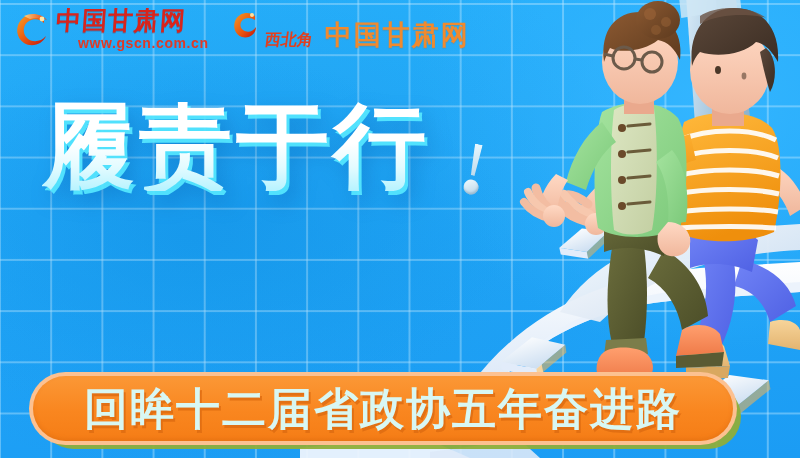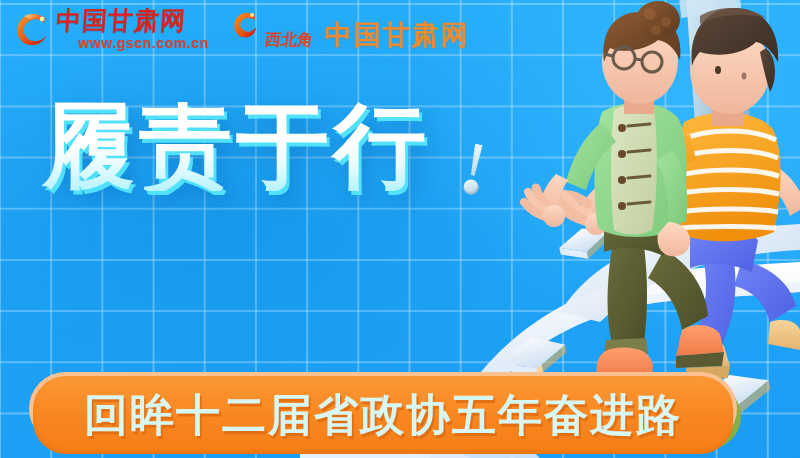--- a/index.html
+++ b/index.html
@@ -100,21 +100,21 @@
   .pill-wrap{position:absolute;left:33px;top:376px;z-index:28;}
   .pill-shadow{
     position:absolute;left:8px;top:8px;width:700px;height:65px;border-radius:33px;
     background:#8fae3a;opacity:.95;
   }
   .pill-outline{
     position:absolute;left:-4px;top:-4px;width:708px;height:73px;border-radius:37px;
     background:#fcc191;
   }
   .pill{
-    position:relative;width:700px;height:78px;border-radius:33px;
+    position:relative;width:700px;height:65px;border-radius:33px;
     background:linear-gradient(180deg,#fb9836 0%,#f9861f 55%,#f57d16 100%);
     display:flex;align-items:center;justify-content:center;
     box-shadow:inset 0 -2px 4px rgba(180,80,0,.18);
   }
   .pill-text{
     font-size:44px;font-weight:900;letter-spacing:2px;
     font-family:"DejaVu Sans","Liberation Sans",sans-serif;
     color:#d8f7f3;
     text-shadow:2px 3px 0 rgba(222,108,18,.85);
     white-space:nowrap;line-height:1;

